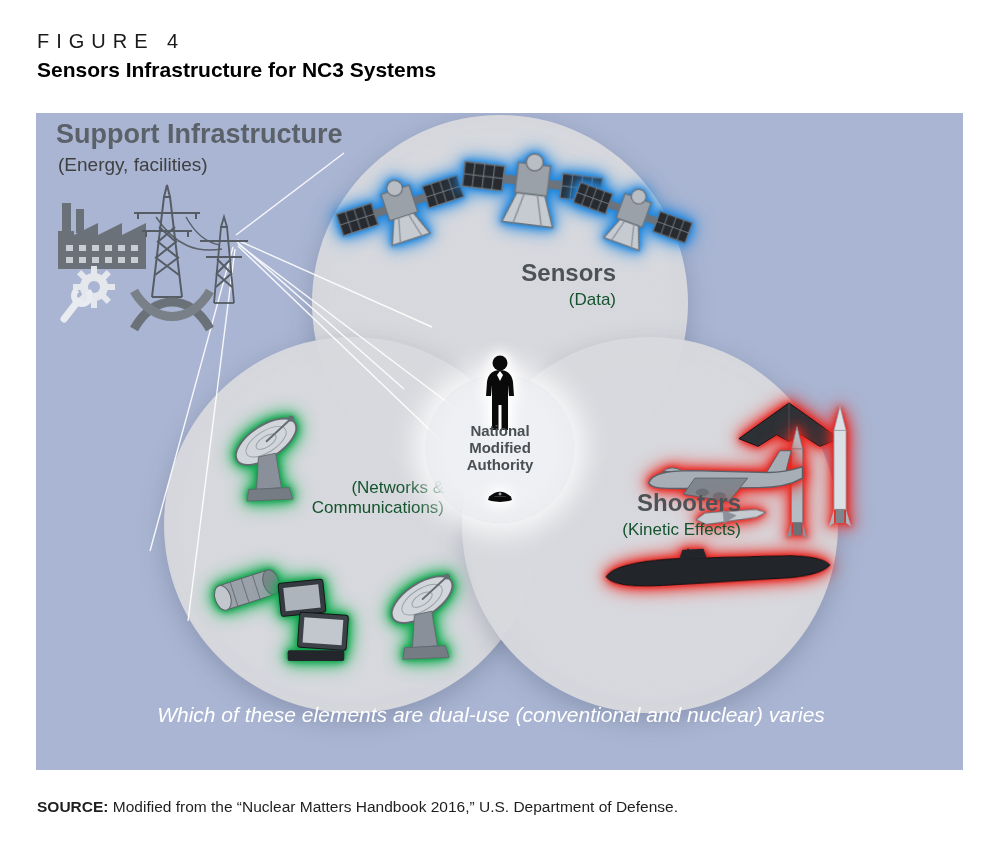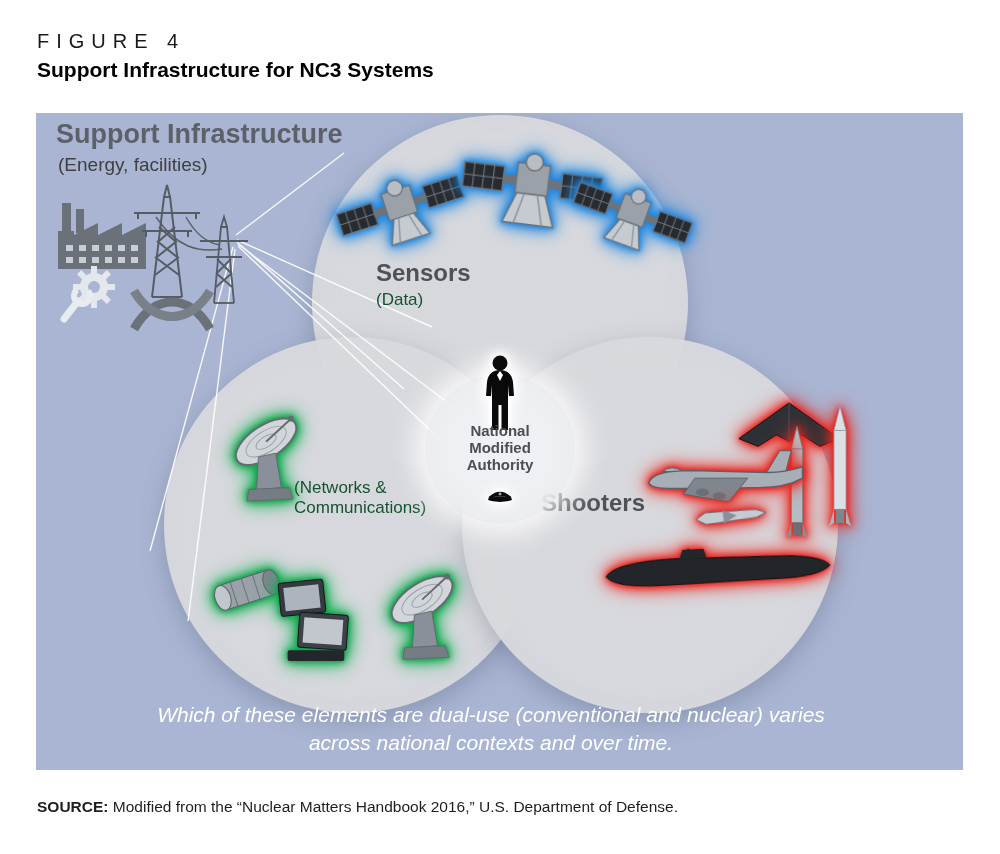--- a/index.html
+++ b/index.html
@@ -9,38 +9,38 @@
   .figure-title{left:37px;top:58px;font-size:21px;font-weight:bold;color:#000;}
   .diagram{left:36px;top:113px;width:927px;height:657px;background:#a9b5d2;overflow:hidden;}
   .venn{position:absolute;width:376px;height:376px;border-radius:50%;
         background:radial-gradient(circle, rgba(218,219,223,0.97) 58%, rgba(216,217,221,0.92) 80%, rgba(214,215,220,0.55) 93%, rgba(214,215,220,0) 100%);
         filter:drop-shadow(0 8px 12px rgba(45,55,85,0.25));}
   .center-circle{position:absolute;left:390px;top:262px;width:148px;height:148px;border-radius:50%;
         background:radial-gradient(circle,#eef0f3 50%, rgba(238,240,243,0.85) 72%, rgba(255,255,255,0) 100%);
         box-shadow:0 0 26px 12px rgba(255,255,255,0.8);}
   .support-title{left:20px;top:6px;font-size:27px;font-weight:bold;color:#5b6168;}
   .support-sub{left:22px;top:41px;font-size:19px;color:#404040;text-align:right;}
-  .circle-label{text-align:left;line-height:1.18;}
+  .circle-label{text-align:right;line-height:1.18;}
   .circle-title{font-size:24px;font-weight:bold;color:#4d5257;}
   .circle-sub{font-size:17px;color:#14532d;margin-top:3px;}
   .nca-label{left:404px;top:310px;width:120px;text-align:center;font-size:15px;font-weight:bold;color:#4a4f54;line-height:1.12;}
   .caption{left:0;top:588px;width:910px;text-align:center;color:#ffffff;font-style:italic;font-size:21px;line-height:1.35;}
   .source{left:37px;top:798px;font-size:15.5px;color:#1e1e1e;}
   .source b{font-weight:bold;}
   .glow-blue{filter:drop-shadow(0 0 2px #1f86dd) drop-shadow(0 0 5px #1f86dd) drop-shadow(0 0 9px #2a8be0);}
   .glow-green{filter:drop-shadow(0 0 2px #0fa14a) drop-shadow(0 0 5px #0fa14a) drop-shadow(0 0 9px #12b554);}
   .glow-red{filter:drop-shadow(0 0 2px #e5231d) drop-shadow(0 0 5px #e5231d) drop-shadow(0 0 9px #f03029);}
   .glow-white{filter:drop-shadow(0 0 2px #ffffff) drop-shadow(0 0 5px #ffffff) drop-shadow(0 0 8px #ffffff);}
   svg{display:block;}
 </style>
 </head>
 <body>
 
 <div class="abs figure-label">FIGURE 4</div>
-<div class="abs figure-title">Support Infrastructure for NC3 Systems</div>
+<div class="abs figure-title">Sensors Infrastructure for NC3 Systems</div>
 
 <div class="abs diagram">
 
   <div class="venn" style="left:276px;top:2px;"></div>
   <div class="venn" style="left:128px;top:224px;"></div>
   <div class="venn" style="left:426px;top:224px;"></div>
 
   <svg class="abs" style="left:0;top:0;" width="927" height="657">
     <g stroke="#ffffff" stroke-width="1.4" opacity="0.9">
       <line x1="200" y1="122" x2="308" y2="40"></line>
@@ -303,20 +303,21 @@
   <div class="abs glow-red" style="left:565px;top:434px;transform:rotate(-3deg);">
     <svg width="234" height="46" viewBox="0 0 240 48">
       <path d="M3 25 C12 13 45 10 80 10 L195 13 C220 15 232 19 237 25 C228 33 210 36 185 36 L62 37 C30 37 10 34 3 25 Z" fill="#22262b" stroke="#0d1013"></path>
       <path d="M80 11 L84 1 L106 1 L109 11 Z" fill="#22262b"></path>
       <line x1="90" y1="1" x2="90" y2="-4" stroke="#22262b" stroke-width="2"></line>
     </svg>
   </div>
 
   <div class="abs circle-label" style="left:505px;top:376px;width:200px;">
     <div class="circle-title">Shooters</div>
+    <div class="circle-sub">(Kinetic Effects)</div>
   </div>
 
   <div class="center-circle"></div>
   <div class="abs glow-white" style="left:442px;top:242px;">
     <svg width="44" height="76" viewBox="0 0 44 76">
       <circle cx="22" cy="8" r="7.5" fill="#0a0a0a"></circle>
       <path d="M22 15 C29 15 34 19 35 27 L36 41 L31 41 L30 30 L30 75 L23.5 75 L23.5 50 L20.5 50 L20.5 75 L14 75 L14 30 L13 41 L8 41 L9 27 C10 19 15 15 22 15 Z" fill="#0a0a0a"></path>
       <path d="M22 16 L25 20 L22 26 L19 20 Z" fill="#ffffff"></path>
     </svg>
   </div>
@@ -324,21 +325,20 @@
   <div class="abs glow-white" style="left:450px;top:372px;">
     <svg width="28" height="18" viewBox="0 0 30 18">
       <path d="M3 12 Q15 1 27 12 L27 14 Q15 9 3 14 Z" fill="#0a0a0a"></path>
       <ellipse cx="15" cy="14.5" rx="13" ry="3" fill="#0a0a0a"></ellipse>
       <circle cx="15" cy="9" r="1.6" fill="#9aa0a8"></circle>
     </svg>
   </div>
 
   <div class="abs caption">
     <div>Which of these elements are dual-use (conventional and nuclear) varies</div>
-    <div>across national contexts and over time.</div>
   </div>
 
 </div>
 
 <div class="abs source">
   <b>SOURCE:</b>
   <span>Modified from the “Nuclear Matters Handbook 2016,” U.S. Department of Defense.</span>
 </div>
 
 </body></html>

